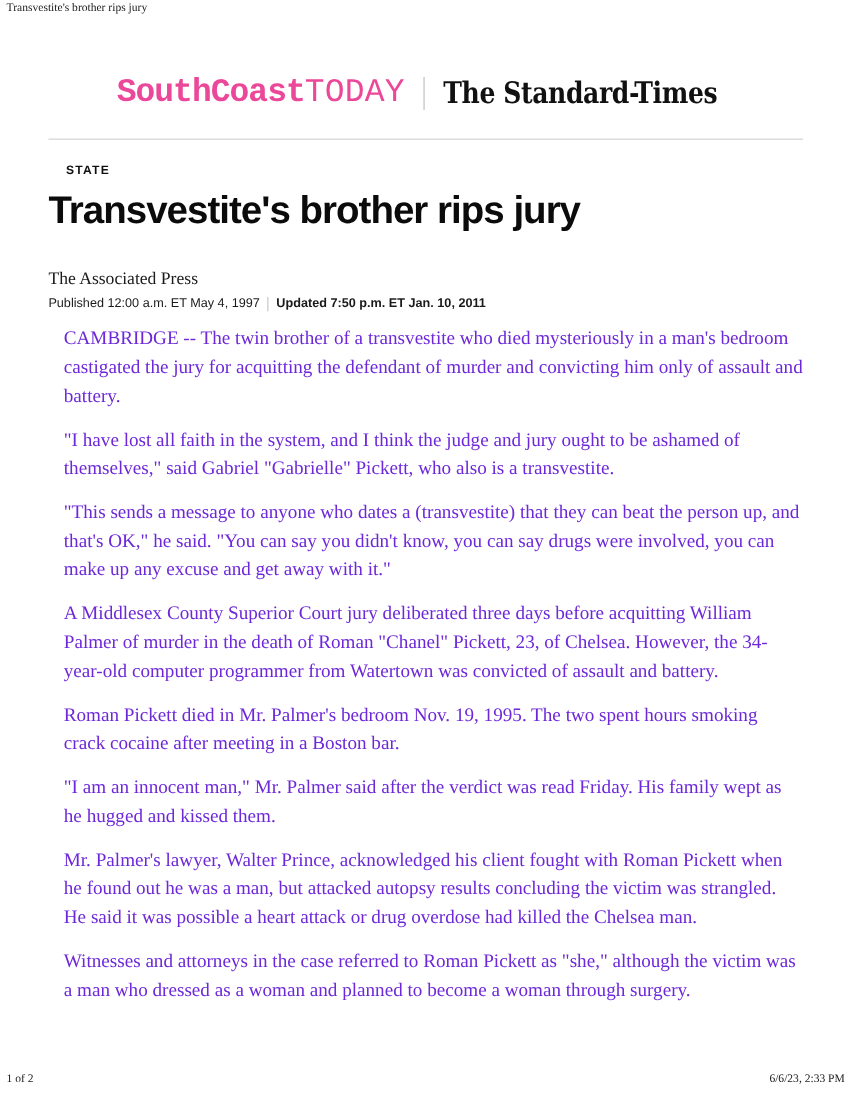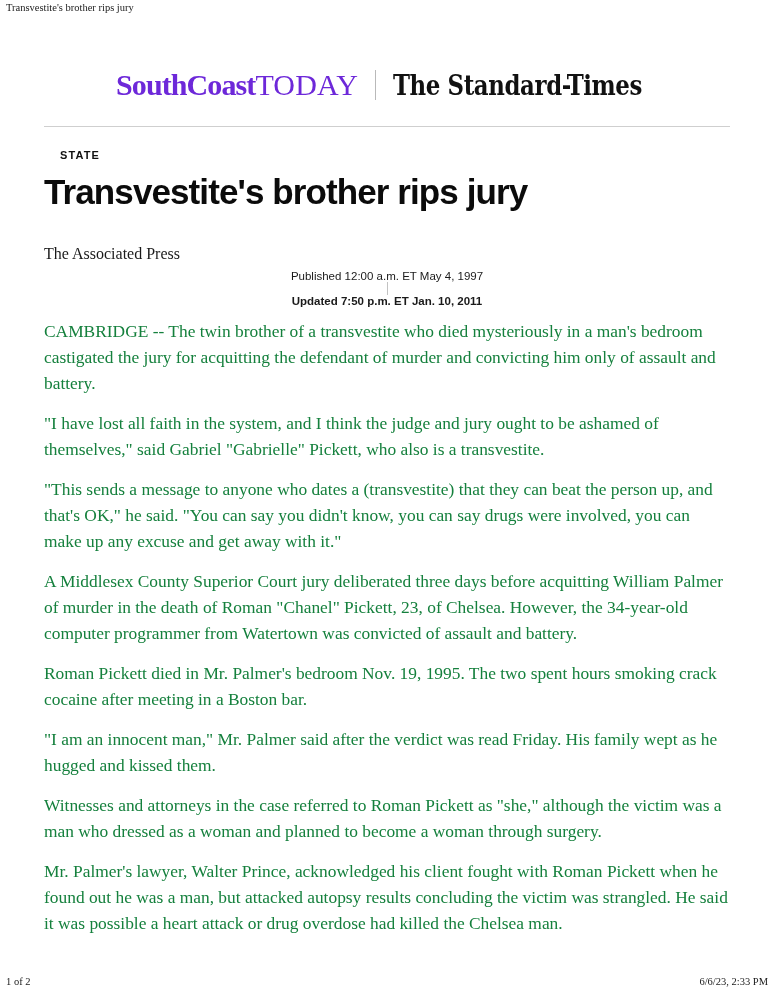--- a/index.html
+++ b/index.html
@@ -55,26 +55,26 @@
     display: flex;
     align-items: center;
     justify-content: center;
   }
   .logo-wrap {
     display: flex;
     align-items: center;
     gap: 17px;
   }
   .logo-primary {
-    font-family: Liberation Serif, serif;
+    font-family: Liberation Mono, monospace;
     font-size: 30px;
     line-height: 1;
     letter-spacing: -0.9px;
     white-space: nowrap;
-    color: #6d28d9;
+    color: #ec4899;
   }
   .logo-primary .bold { font-weight: 700; }
   .logo-primary .light { font-weight: 300; letter-spacing: 0.2px; }
   .logo-divider {
     width: 1px;
     height: 30px;
     background: #b9b9b9;
   }
   .logo-secondary {
     font-family: "DejaVu Serif", "Liberation Serif", serif;
@@ -122,40 +122,39 @@
     color: #1a1a1a;
   }
   .dateline {
     margin-top: 7px;
     font-family: "Liberation Sans", sans-serif;
     font-size: 11.5px;
     color: #1a1a1a;
     display: flex;
     align-items: center;
     white-space: nowrap;
-    flex-direction: column;
   }
   .dateline .published { font-weight: 400; }
   .dateline .sep {
     display: inline-block;
     width: 1px;
     height: 13px;
     background: #c2c2c2;
     margin: 0 7px;
   }
   .dateline .updated { font-weight: 700; }
 
   
   .article-body { margin-top: 11px; }
   .article-body p {
-    margin: 0 0 14px 0;
+    margin: 0 0 14px 14px;
     font-family: "Liberation Serif", serif;
     font-size: 17.4px;
     line-height: 26px;
-    color: #15803d;
+    color: #6d28d9;
     text-align: left;
   }
 </style>
 </head>
 <body>
 
 <div class="print-chrome top">
   <div class="chrome-left">Transvestite's brother rips jury</div>
 </div>
 
@@ -183,22 +182,22 @@
     <span class="updated">Updated 7:50 p.m. ET Jan. 10, 2011</span>
   </div>
 
   <div class="article-body">
     <p>CAMBRIDGE -- The twin brother of a transvestite who died mysteriously in a man's bedroom castigated the jury for acquitting the defendant of murder and convicting him only of assault and battery.</p>
     <p>"I have lost all faith in the system, and I think the judge and jury ought to be ashamed of themselves," said Gabriel "Gabrielle" Pickett, who also is a transvestite.</p>
     <p>"This sends a message to anyone who dates a (transvestite) that they can beat the person up, and that's OK," he said. "You can say you didn't know, you can say drugs were involved, you can make up any excuse and get away with it."</p>
     <p>A Middlesex County Superior Court jury deliberated three days before acquitting William Palmer of murder in the death of Roman "Chanel" Pickett, 23, of Chelsea. However, the 34-year-old computer programmer from Watertown was convicted of assault and battery.</p>
     <p>Roman Pickett died in Mr. Palmer's bedroom Nov. 19, 1995. The two spent hours smoking crack cocaine after meeting in a Boston bar.</p>
     <p>"I am an innocent man," Mr. Palmer said after the verdict was read Friday. His family wept as he hugged and kissed them.</p>
+    <p>Mr. Palmer's lawyer, Walter Prince, acknowledged his client fought with Roman Pickett when he found out he was a man, but attacked autopsy results concluding the victim was strangled. He said it was possible a heart attack or drug overdose had killed the Chelsea man.</p>
     <p>Witnesses and attorneys in the case referred to Roman Pickett as "she," although the victim was a man who dressed as a woman and planned to become a woman through surgery.</p>
-    <p>Mr. Palmer's lawyer, Walter Prince, acknowledged his client fought with Roman Pickett when he found out he was a man, but attacked autopsy results concluding the victim was strangled. He said it was possible a heart attack or drug overdose had killed the Chelsea man.</p>
   </div>
 
 </div>
 
 <div class="print-chrome bottom">
   <div class="chrome-left">1 of 2</div>
   <div class="chrome-right">6/6/23, 2:33 PM</div>
 </div>
 
 </body></html>

